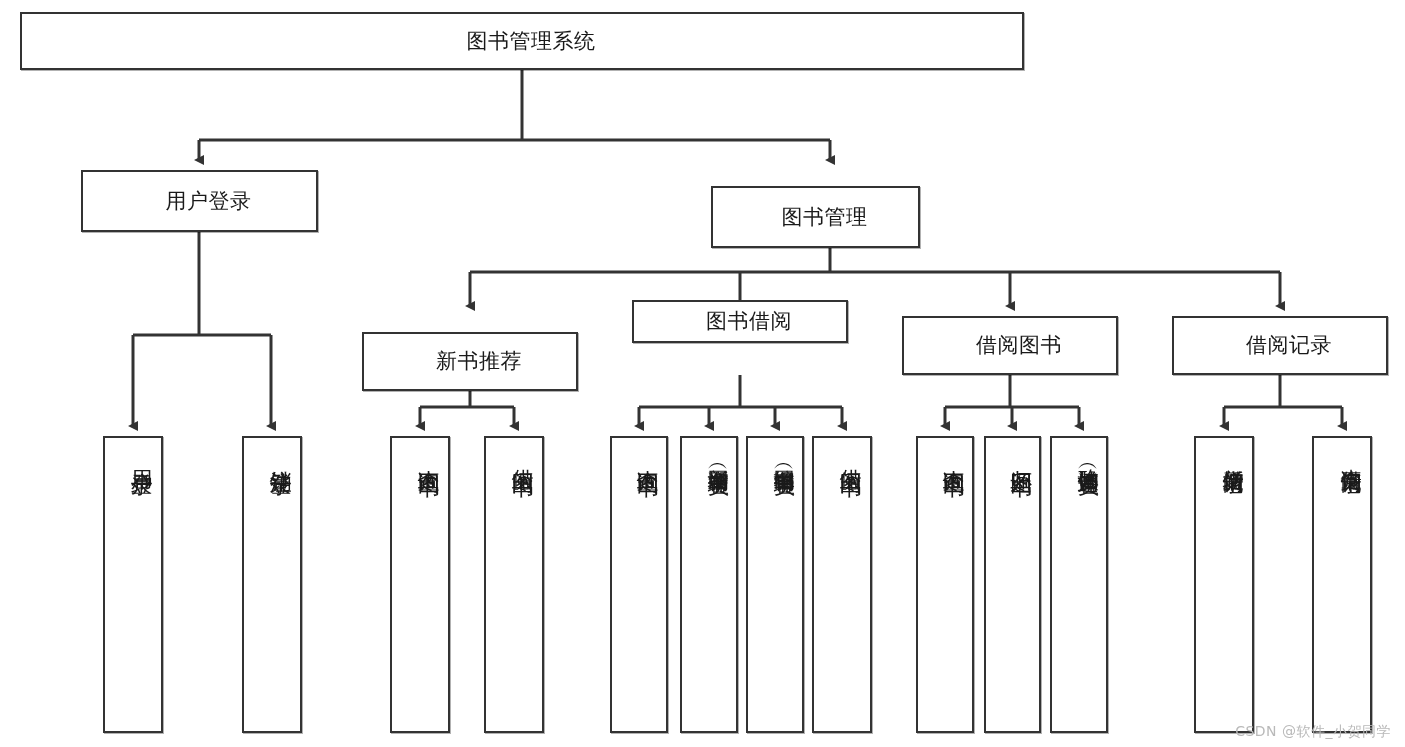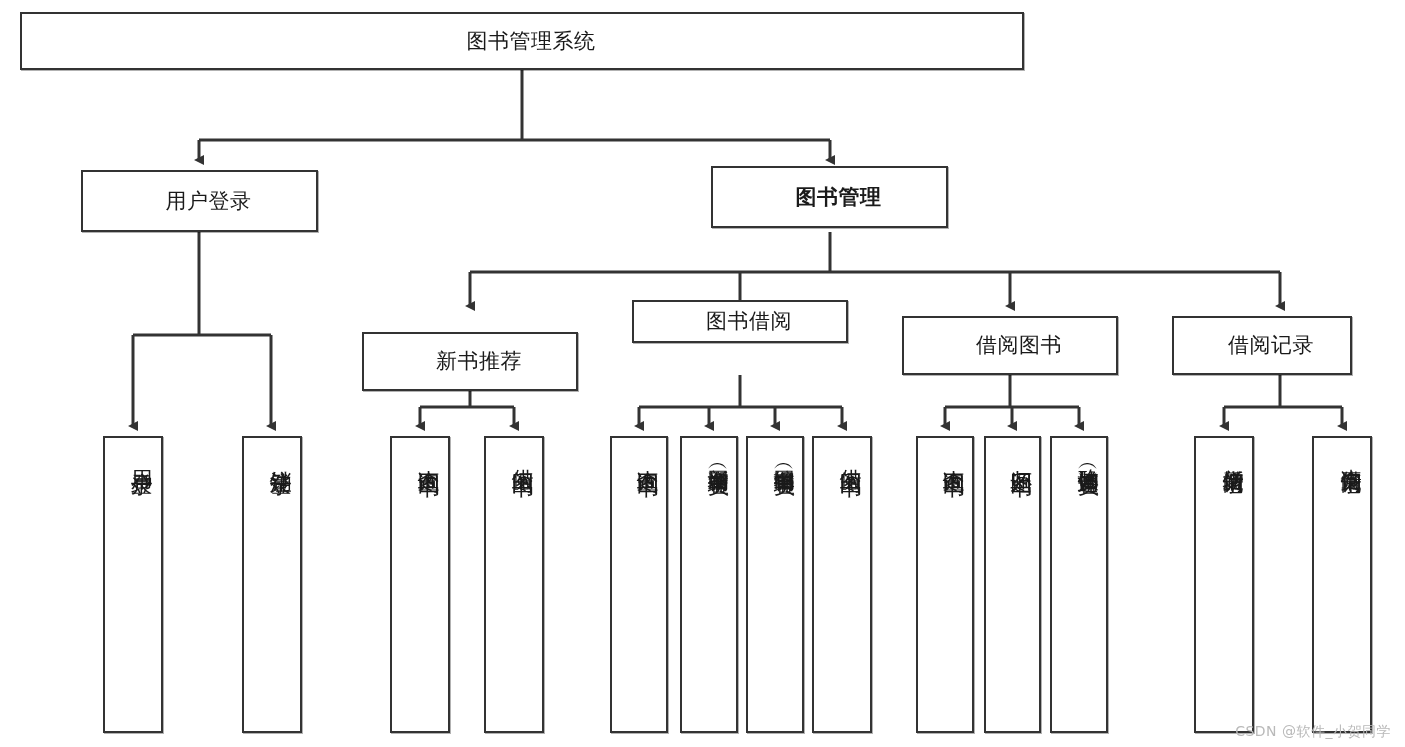--- a/index.html
+++ b/index.html
@@ -128,34 +128,34 @@
     </g>
   </svg>
 
   <div class="node horiz" style="left:20px; top:12px; width:1004px; height:58px;">
     <span class="lbl">图书管理系统</span>
   </div>
 
   <div class="node horiz" style="left:81px; top:170px; width:237px; height:62px;">
     <span class="lbl">用户登录</span>
   </div>
-  <div class="node horiz" style="left:711px; top:166px; width:237px; height:62px;font-weight:bold;">
+  <div class="node horiz" style="left:711px; top:186px; width:209px; height:62px;">
     <span class="lbl">图书管理</span>
   </div>
 
   <div class="node horiz" style="left:362px; top:316px; width:216px; height:59px;margin-top:16px;">
     <span class="lbl">新书推荐</span>
   </div>
   <div class="node horiz" style="left:632px; top:300px; width:216px; height:43px;">
     <span class="lbl">图书借阅</span>
   </div>
   <div class="node horiz" style="left:902px; top:316px; width:216px; height:59px;">
     <span class="lbl">借阅图书</span>
   </div>
-  <div class="node horiz" style="left:1172px; top:316px; width:180px; height:59px;">
+  <div class="node horiz" style="left:1172px; top:316px; width:216px; height:59px;">
     <span class="lbl">借阅记录</span>
   </div>
 
   <div class="node vert" style="left:103px; top:436px; width:60px; height:297px;">
     <span class="lbl">用户登录</span>
   </div>
   <div class="node vert" style="left:242px; top:436px; width:60px; height:297px;">
     <span class="lbl">注销登录</span>
   </div>
 

